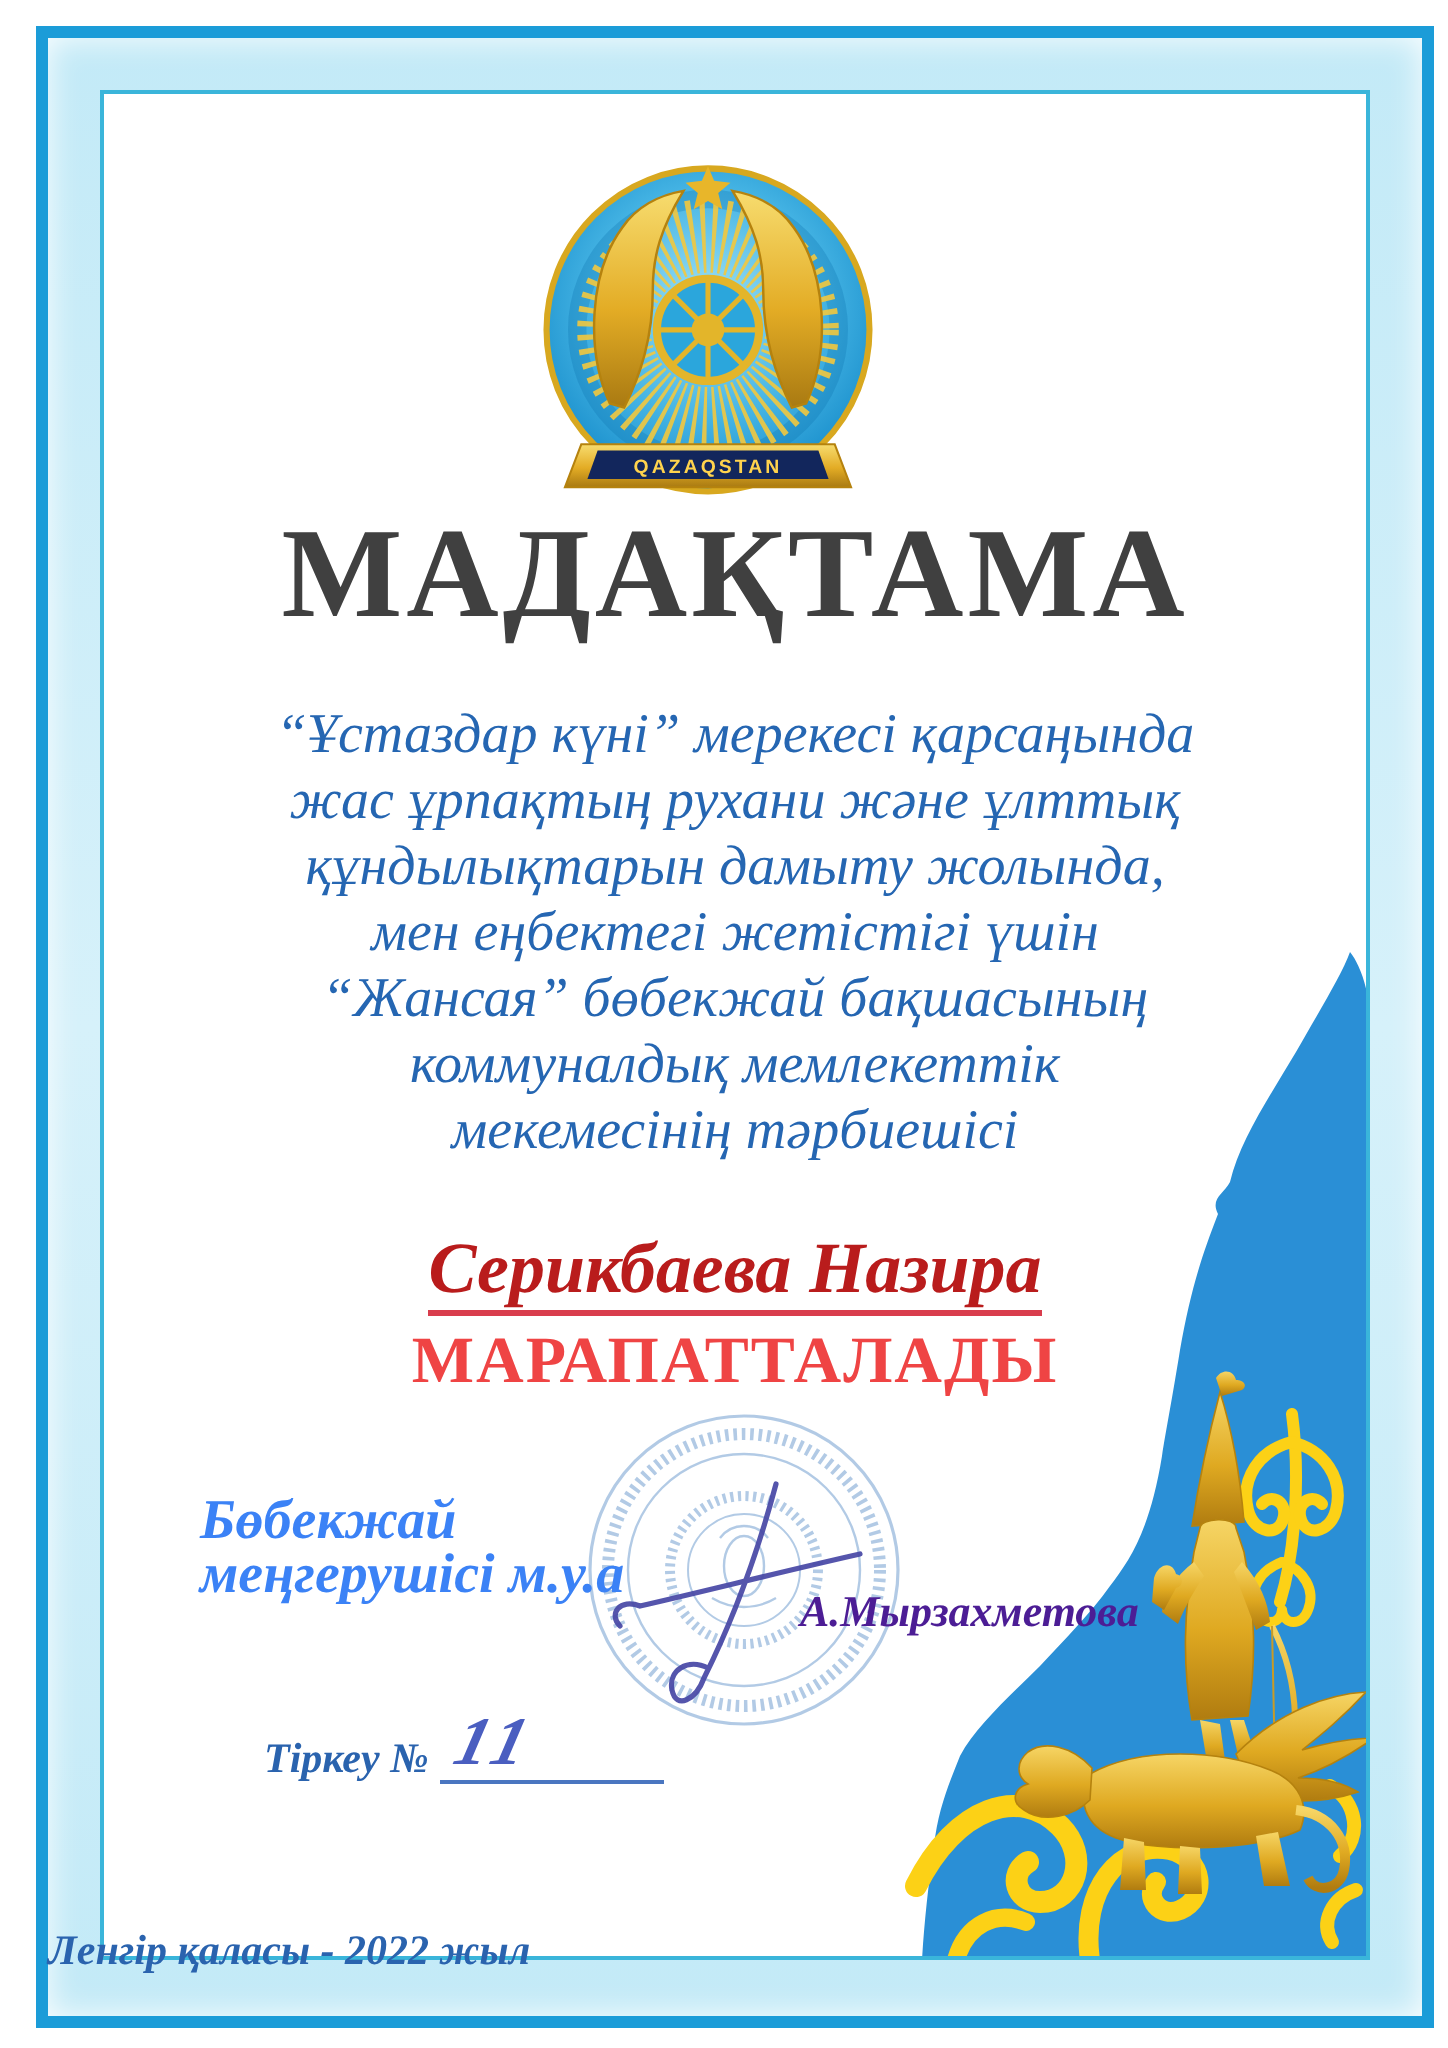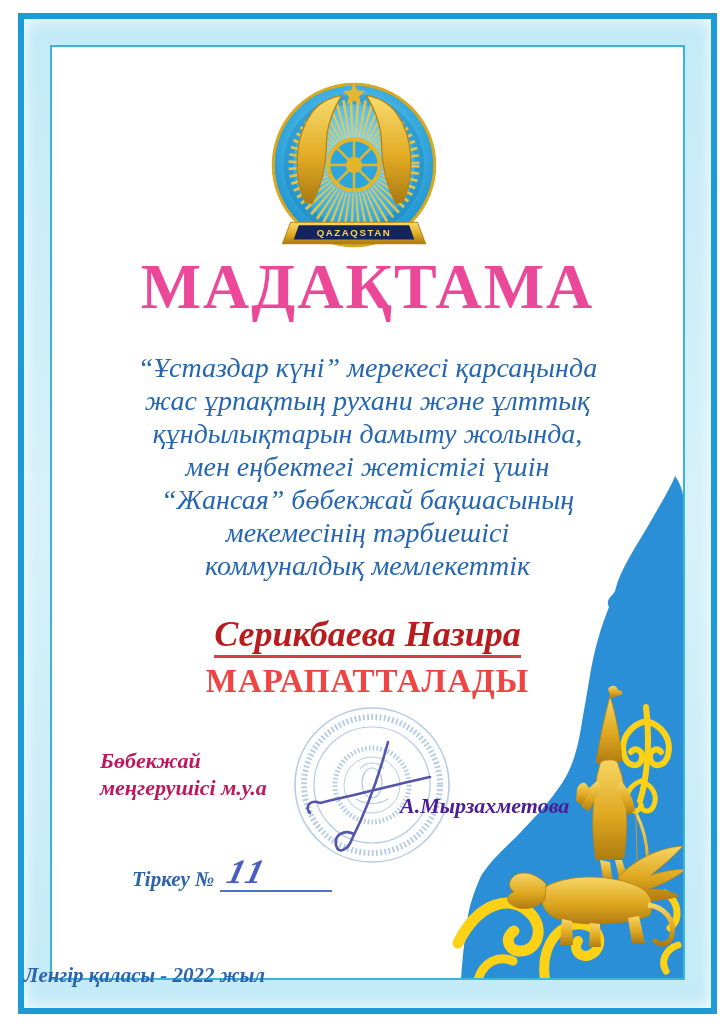--- a/index.html
+++ b/index.html
@@ -17,39 +17,39 @@
     box-shadow:inset 0 0 16px rgba(255,255,255,.95);
   }
   
   .content{
     position:absolute;left:26px;top:26px;right:26px;bottom:28px;
     border:2px solid #3ab5da;background:#ffffff;overflow:hidden;
   }
   .emblem{position:absolute;left:210px;top:28px;}
   .title{
     position:absolute;top:208px;left:0;right:0;text-align:center;
-    font-size:64px;font-weight:bold;color:#ec4899;letter-spacing:2px;line-height:1;
+    font-size:64px;font-weight:bold;color:#404040;letter-spacing:2px;line-height:1;
   }
   .body-text{
     position:absolute;top:304px;left:0;right:0;text-align:center;
     font-style:italic;color:#2566b2;font-size:28px;line-height:33px;
   }
   .recipient{
     position:absolute;top:566px;left:0;right:0;text-align:center;
     font-size:36px;font-weight:bold;font-style:italic;color:#b91c1c;
     line-height:1.2;
   }
   .recipient span{border-bottom:3px solid #d93d4d;padding-bottom:1px;}
   .award{
     position:absolute;top:616px;left:0;right:0;text-align:center;
     font-size:33px;font-weight:bold;color:#ef4444;letter-spacing:1px;
   }
   .sig-label{
     position:absolute;left:48px;top:700px;
-    font-weight:bold;font-style:italic;color:#be185d;font-size:22px;line-height:27px;
+    font-weight:bold;font-style:italic;color:#3b82f6;font-size:28px;line-height:27px;
   }
   .signer{
     position:absolute;left:348px;top:746px;width:250px;
     font-weight:bold;font-style:italic;color:#4c1d95;font-size:22px;
   }
   .stamp{position:absolute;left:234px;top:652px;}
   .signature{position:absolute;left:228px;top:640px;}
   .reg{
     position:absolute;left:80px;top:820px;
     font-weight:bold;font-style:italic;color:#2a63ae;font-size:21px;
@@ -116,22 +116,22 @@
       </svg>
 
       <div class="title">МАДАҚТАМА</div>
 
       <div class="body-text">
         <div>“Ұстаздар күні” мерекесі қарсаңында</div>
         <div>жас ұрпақтың рухани және ұлттық</div>
         <div>құндылықтарын дамыту жолында,</div>
         <div>мен еңбектегі жетістігі үшін</div>
         <div>“Жансая” бөбекжай бақшасының</div>
+        <div>коммуналдық мемлекеттік</div>
         <div>мекемесінің тәрбиешісі</div>
-        <div>коммуналдық мемлекеттік</div>
       </div>
 
       <div class="recipient">
         <span>Серикбаева Назира</span>
       </div>
 
       <div class="award">МАРАПАТТАЛАДЫ</div>
 
       <svg class="wave" width="245" height="512" viewBox="-10 -7 245 512">
         <defs>

